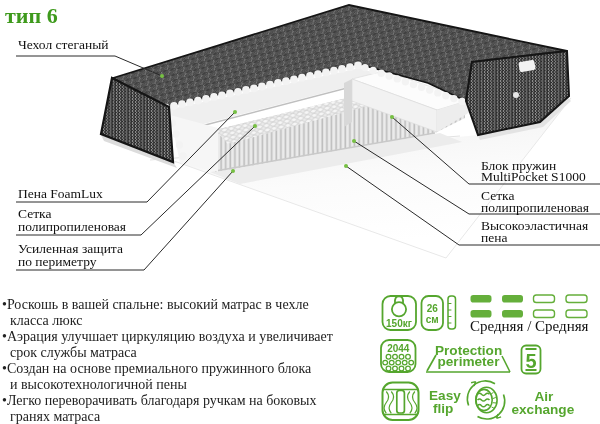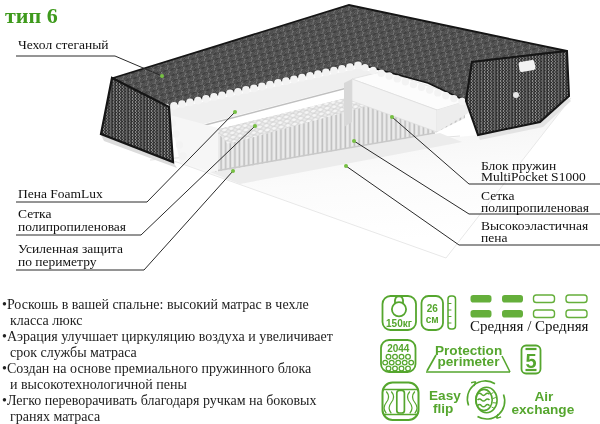--- a/index.html
+++ b/index.html
@@ -1,16 +1,16 @@
 <!DOCTYPE html>
 <html><head>
 <meta charset="utf-8">
 <style>
 html,body{margin:0;padding:0;background:#fff;-webkit-font-smoothing:antialiased;}
-#page{position:relative;width:600px;height:424px;overflow:hidden;font-family:"Liberation Serif",serif;}
+#page{position:relative;width:600px;height:424px;overflow:hidden;font-family:"Liberation Serif",serif;border-radius:6px;}
 svg{display:block;}
 </style>
 </head>
 <body>
 <div id="page">
 <svg width="600" height="424" viewBox="0 0 600 424">
 <defs>
 <pattern id="quilt" width="7.6" height="5.6" patternUnits="userSpaceOnUse" patternTransform="rotate(-13)">
   <rect width="7.6" height="5.6" fill="#3e3e3e"></rect>
   <circle cx="1.9" cy="1.4" r="2.6" fill="none" stroke="#b4b4b4" stroke-width="0.8" stroke-dasharray="0.9,0.9"></circle>

